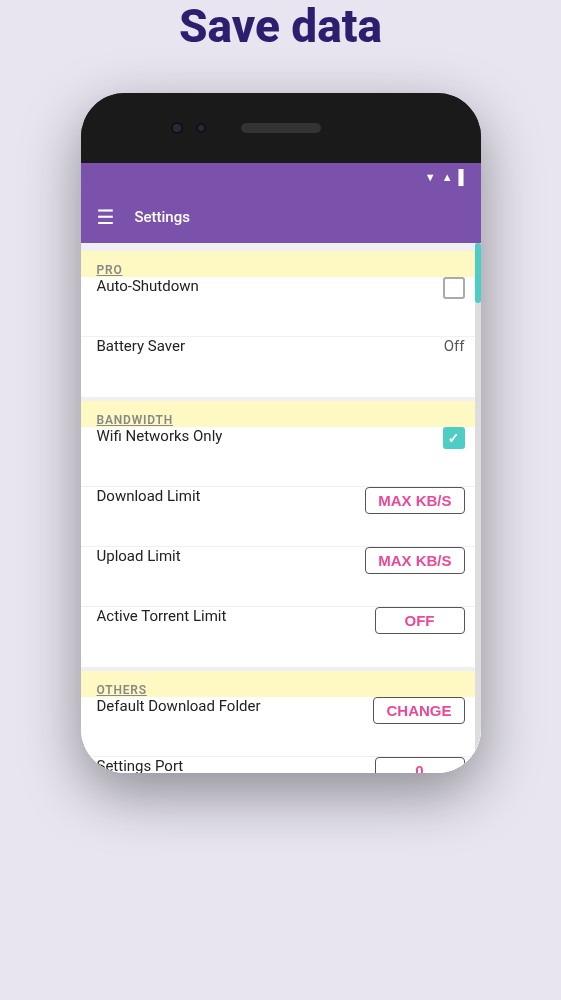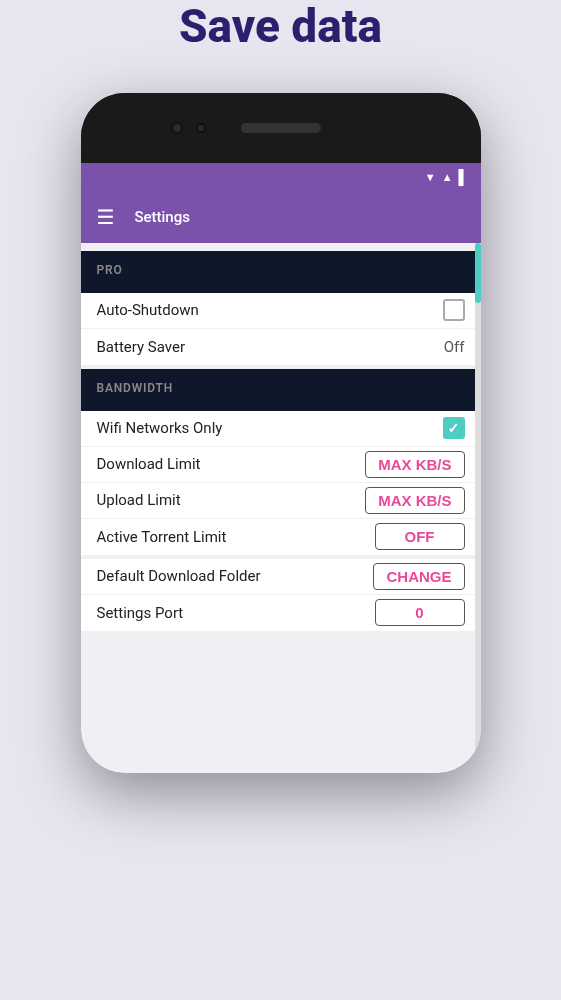--- a/index.html
+++ b/index.html
@@ -148,39 +148,40 @@
     .settings-content {
       background: #f0eff4;
       padding: 8px 0;
     }
 
     .section {
       margin-bottom: 4px;
     }
 
     .section-header {
-      padding: 12px 16px 16px;
+      padding: 12px 16px 0;
       color: #888;
       font-size: 12px;
       font-weight: 600;
       letter-spacing: 0.8px;
-      background: #0f172a;
+      background: #fef9c3;
+      text-decoration: underline;
     }
 
     .settings-card {
       background: white;
       margin: 0;
     }
 
     .setting-row {
       display: flex;
-      align-items: center;
+      align-items: flex-start;
       justify-content: space-between;
       padding: 0 16px;
-      height: 36px;
+      height: 60px;
       border-bottom: 1px solid #f0f0f0;
       background: white;
     }
 
     .setting-row:last-child {
       border-bottom: none;
     }
 
     .setting-label {
       color: #222;
@@ -295,20 +296,21 @@
                 <button class="outline-btn">MAX KB/S</button>
               </div>
               <div class="setting-row">
                 <span class="setting-label">Active Torrent Limit</span>
                 <button class="outline-btn">OFF</button>
               </div>
             </div>
           </div>
 
           <div class="section">
+            <div class="section-header">OTHERS</div>
             <div class="settings-card">
               <div class="setting-row">
                 <span class="setting-label">Default Download Folder</span>
                 <button class="outline-btn">CHANGE</button>
               </div>
               <div class="setting-row">
                 <span class="setting-label">Settings Port</span>
                 <button class="outline-btn">0</button>
               </div>
             </div>

